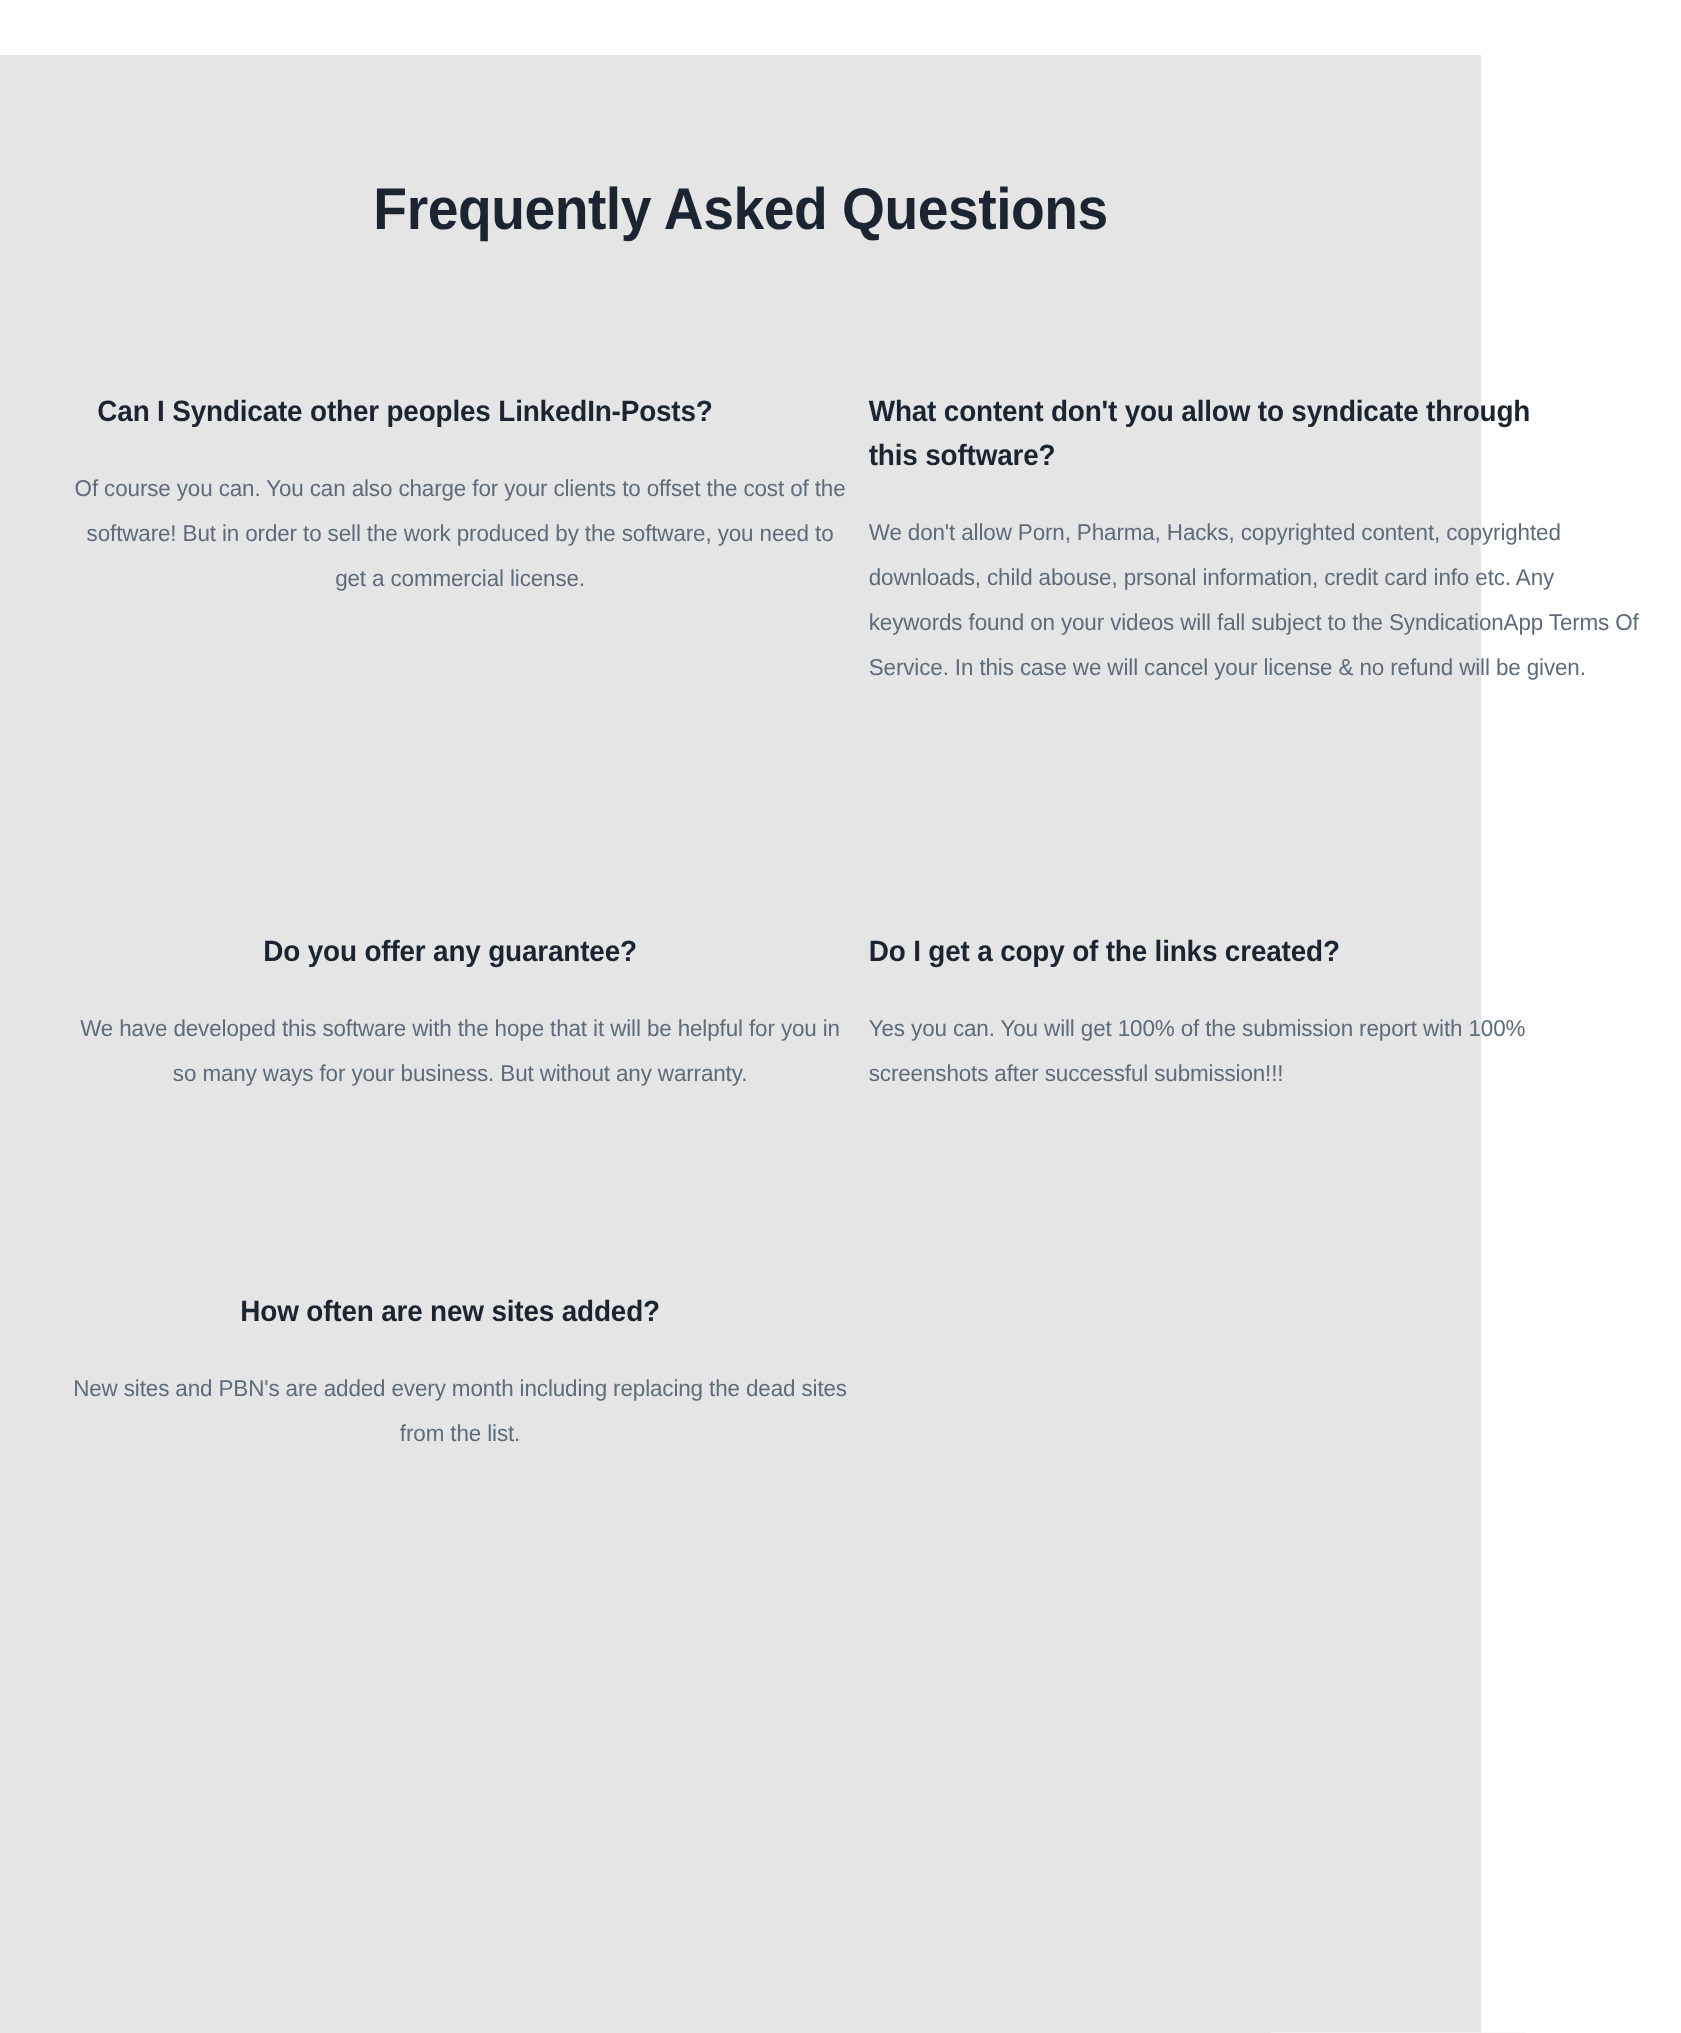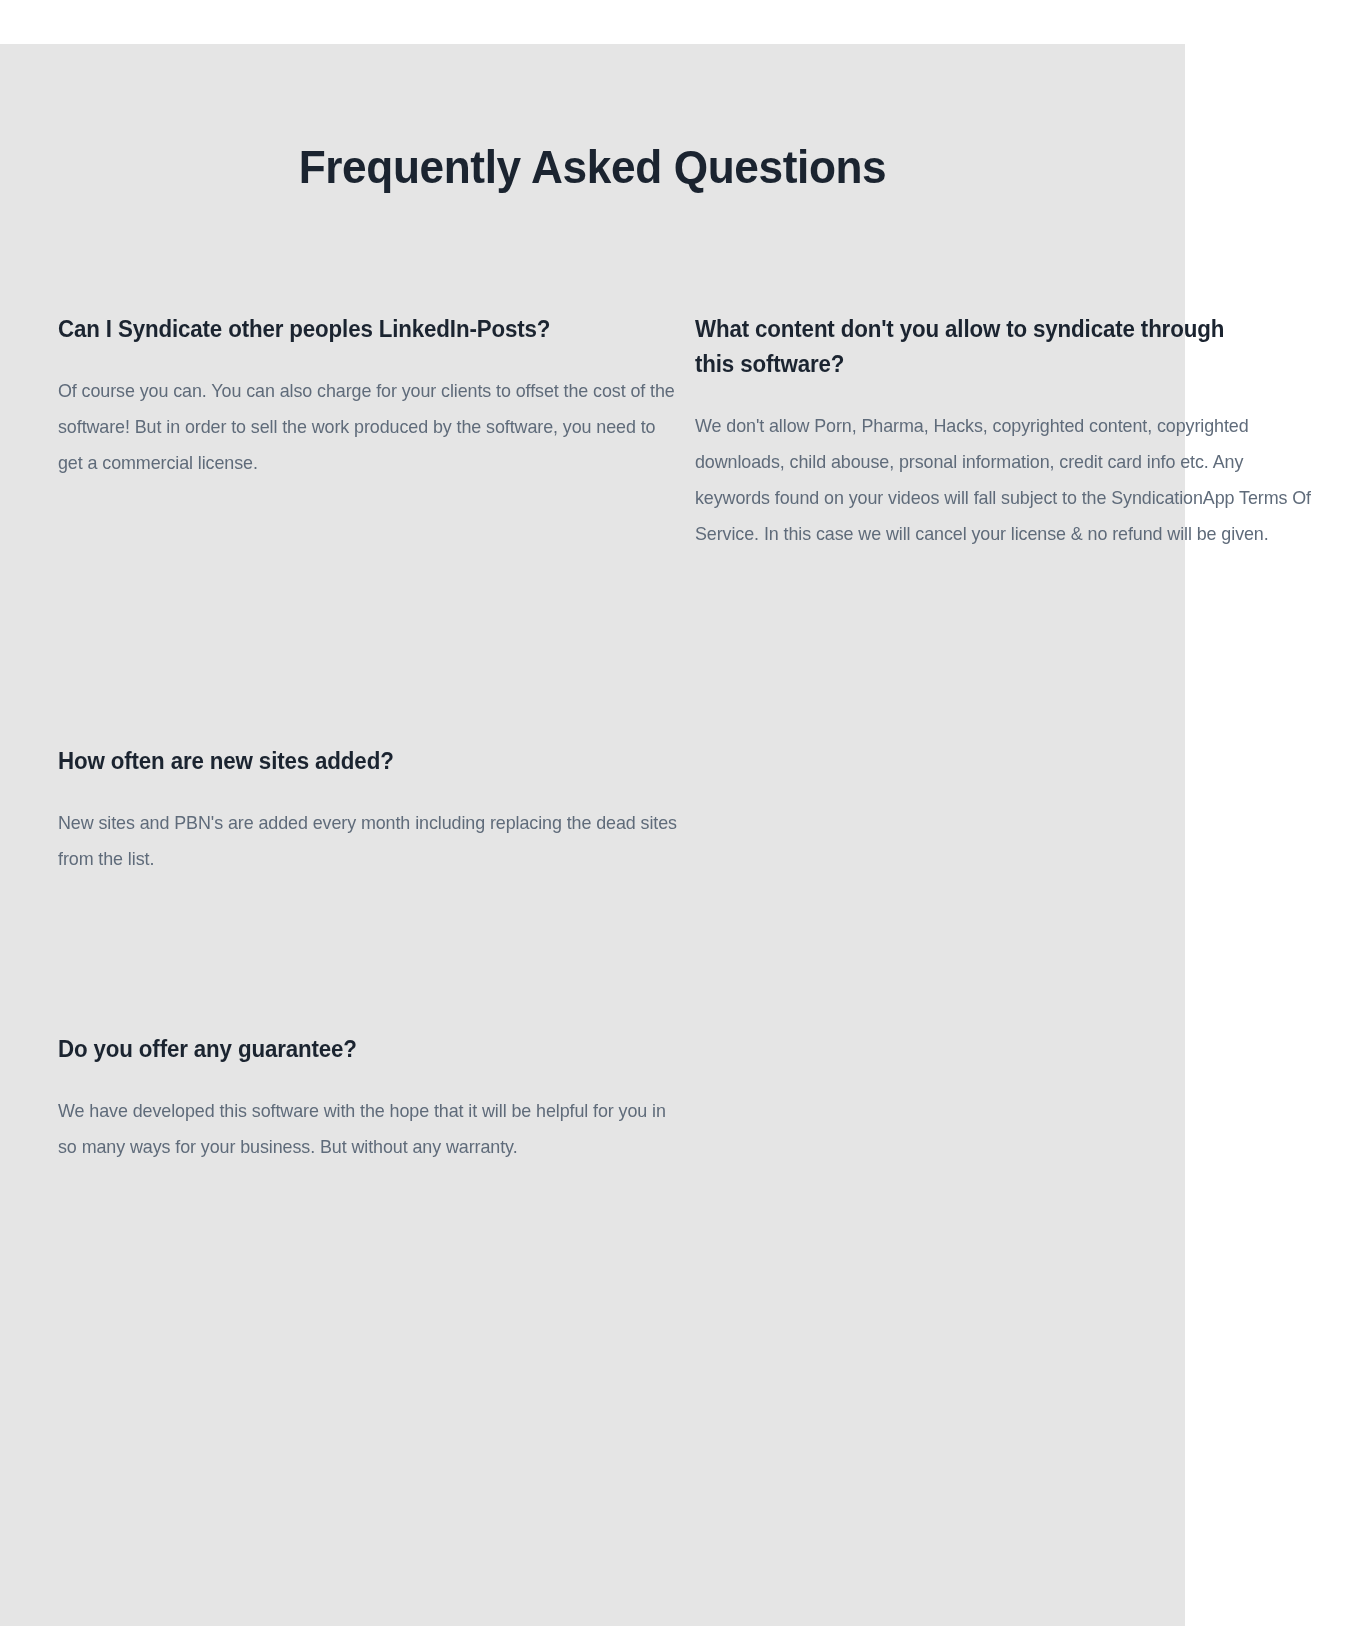--- a/index.html
+++ b/index.html
@@ -50,21 +50,21 @@
     padding-top: 118px;
     column-gap: 0;
     row-gap: 0;
   }
 
   .faq-col {
     display: flex;
     flex-direction: column;
   }
 
-  .faq-col.left  { grid-column: 1; }
+  .faq-col.left  { grid-column: 1; text-align: center; }
   .faq-col.right { grid-column: 3; }
 
   .faq-item {
     margin: 0;
     padding: 0;
   }
 
   .faq-q {
     color: #1b2430;
     font-family: "Liberation Sans", sans-serif;
@@ -112,38 +112,42 @@
   <div class="faq-grid">
 
     <div class="faq-col left">
 
       <div class="faq-item">
         <div class="faq-q faq-q-2line">Can I Syndicate other peoples LinkedIn-Posts?</div>
         <div class="faq-a">Of course you can. You can also charge for your clients to offset the cost of the software! But in order to sell the work produced by the software, you need to get a commercial license.</div>
       </div>
 
       <div class="faq-item">
-        <div class="faq-q">How often are new sites added?</div>
-        <div class="faq-a">New sites and PBN's are added every month including replacing the dead sites from the list.</div>
+        <div class="faq-q">Do you offer any guarantee?</div>
+        <div class="faq-a">We have developed this software with the hope that it will be helpful for you in so many ways for your business. But without any warranty.</div>
       </div>
 
       <div class="faq-item">
-        <div class="faq-q">Do you offer any guarantee?</div>
-        <div class="faq-a">We have developed this software with the hope that it will be helpful for you in so many ways for your business. But without any warranty.</div>
+        <div class="faq-q">How often are new sites added?</div>
+        <div class="faq-a">New sites and PBN's are added every month including replacing the dead sites from the list.</div>
       </div>
 
 
     </div>
 
     <div class="faq-col right">
 
       <div class="faq-item">
         <div class="faq-q faq-q-2line">What content don't you allow to syndicate through this software?</div>
         <div class="faq-a">We don't allow Porn, Pharma, Hacks, copyrighted content, copyrighted downloads, child abouse, prsonal information, credit card info etc. Any keywords found on your videos will fall subject to the SyndicationApp Terms Of Service. In this case we will cancel your license &amp; no refund will be given.</div>
       </div>
 
 
 
+      <div class="faq-item">
+        <div class="faq-q">Do I get a copy of the links created?</div>
+        <div class="faq-a">Yes you can. You will get 100% of the submission report with 100% screenshots after successful submission!!!</div>
+      </div>
 
     </div>
 
   </div>
 </div>
 
 </body></html>

